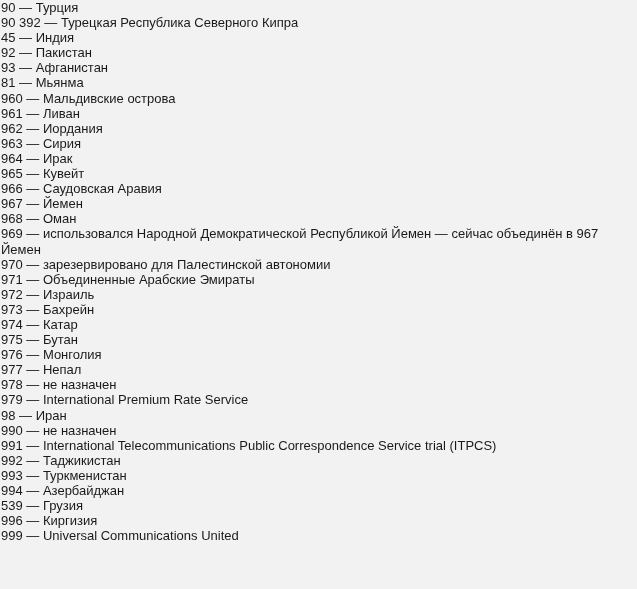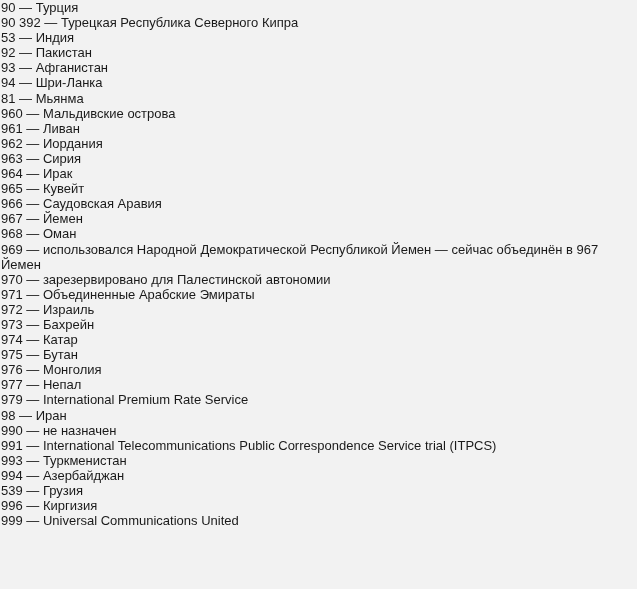--- a/index.html
+++ b/index.html
@@ -24,45 +24,46 @@
       white-space: normal;
       word-wrap: normal;
     }
   </style>
 </head>
 <body>
 
 <div class="code-list">
   <div class="code-row">90 — Турция</div>
   <div class="code-row">90 392 — Турецкая Республика Северного Кипра</div>
-  <div class="code-row">53 — Индия</div>
+  <div class="code-row">45 — Индия</div>
   <div class="code-row">92 — Пакистан</div>
   <div class="code-row">93 — Афганистан</div>
-  <div class="code-row">94 — Шри-Ланка</div>
   <div class="code-row">81 — Мьянма</div>
   <div class="code-row">960 — Мальдивские острова</div>
   <div class="code-row">961 — Ливан</div>
   <div class="code-row">962 — Иордания</div>
   <div class="code-row">963 — Сирия</div>
   <div class="code-row">964 — Ирак</div>
   <div class="code-row">965 — Кувейт</div>
   <div class="code-row">966 — Саудовская Аравия</div>
   <div class="code-row">967 — Йемен</div>
   <div class="code-row">968 — Оман</div>
   <div class="code-row">969 — использовался Народной Демократической Республикой Йемен — сейчас объединён в 967 Йемен</div>
   <div class="code-row">970 — зарезервировано для Палестинской автономии</div>
   <div class="code-row">971 — Объединенные Арабские Эмираты</div>
   <div class="code-row">972 — Израиль</div>
   <div class="code-row">973 — Бахрейн</div>
   <div class="code-row">974 — Катар</div>
   <div class="code-row">975 — Бутан</div>
   <div class="code-row">976 — Монголия</div>
   <div class="code-row">977 — Непал</div>
+  <div class="code-row">978 — не назначен</div>
   <div class="code-row">979 — International Premium Rate Service</div>
   <div class="code-row">98 — Иран</div>
   <div class="code-row">990 — не назначен</div>
   <div class="code-row">991 — International Telecommunications Public Correspondence Service trial (ITPCS)</div>
+  <div class="code-row">992 — Таджикистан</div>
   <div class="code-row">993 — Туркменистан</div>
   <div class="code-row">994 — Азербайджан</div>
   <div class="code-row">539 — Грузия</div>
   <div class="code-row">996 — Киргизия</div>
   <div class="code-row">999 — Universal Communications United</div>
 </div>
 
 </body></html>

